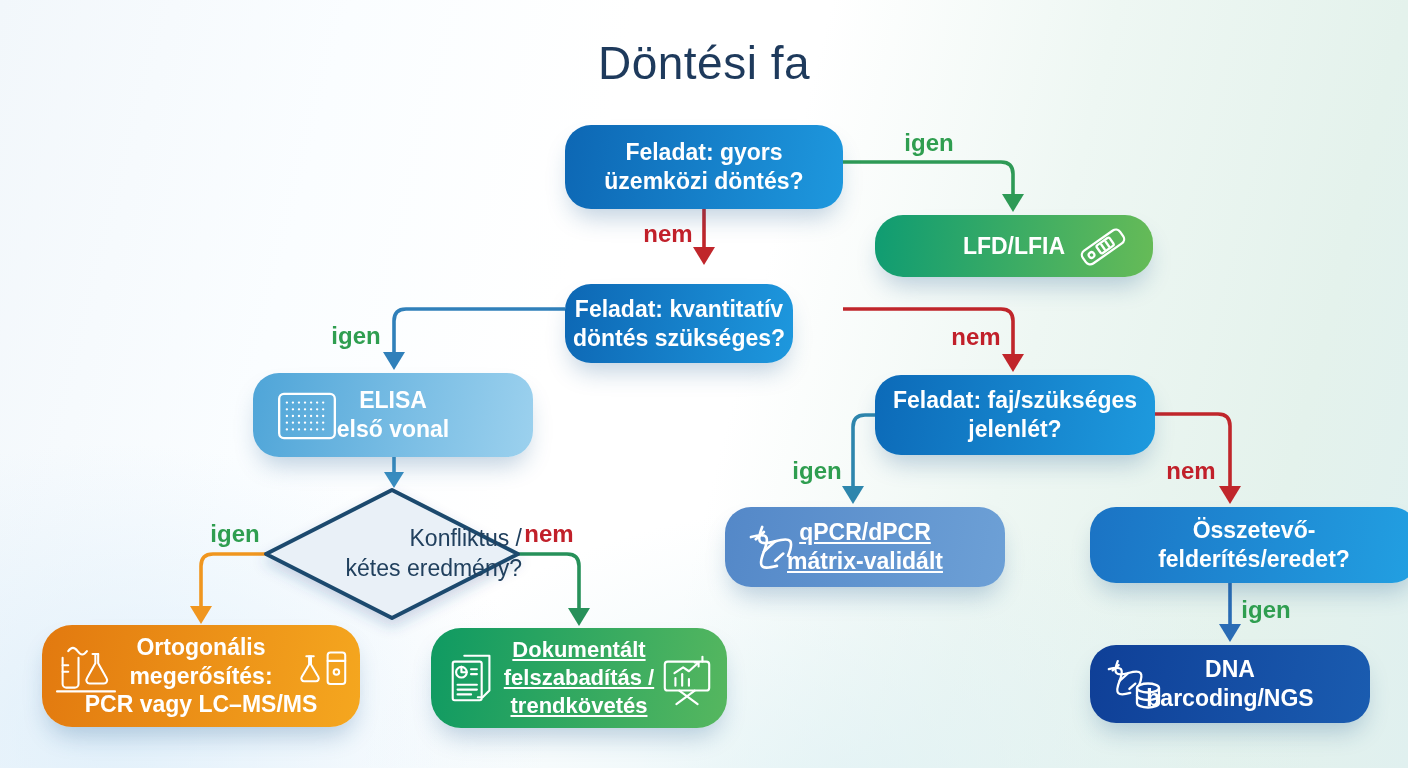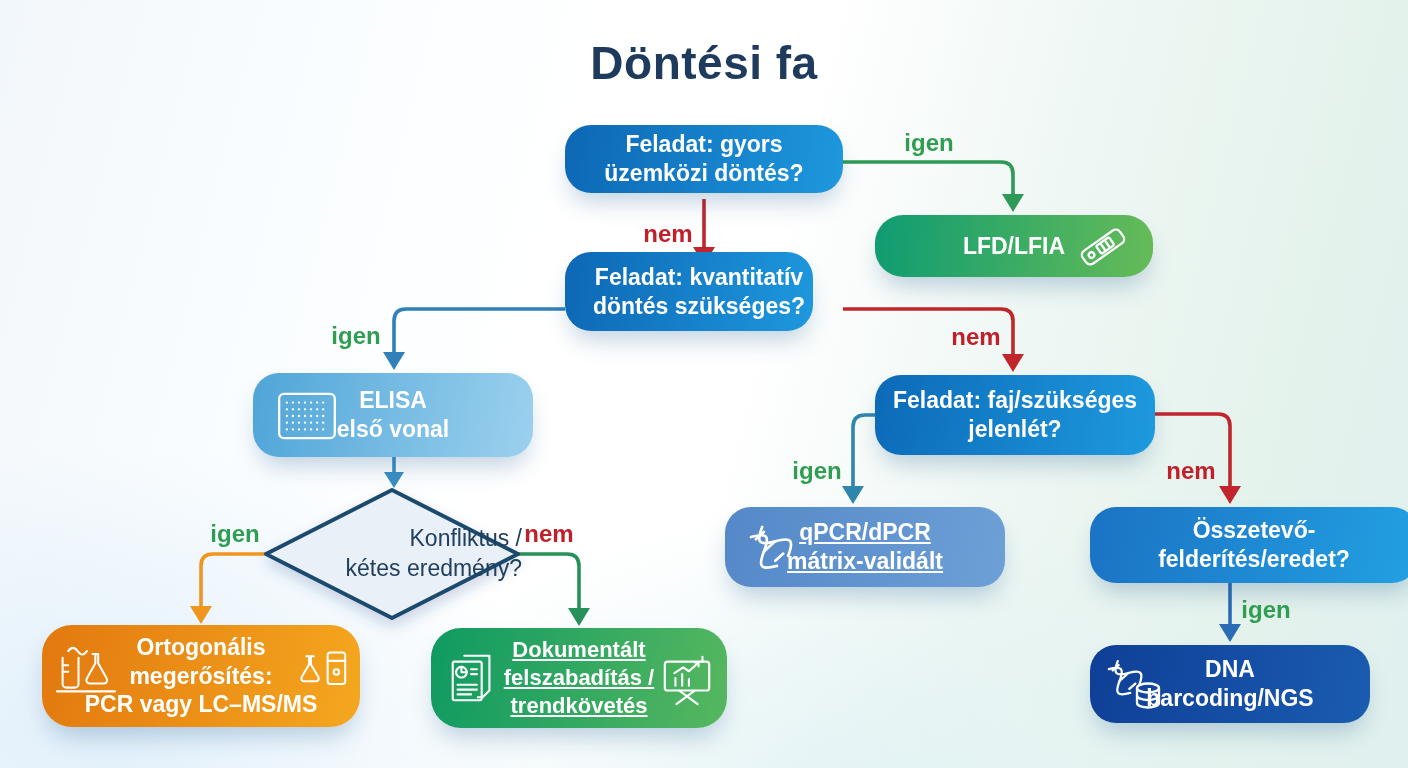--- a/index.html
+++ b/index.html
@@ -6,33 +6,33 @@
   .canvas{
     position:relative;width:1408px;height:768px;overflow:hidden;
     font-family:"Liberation Sans", sans-serif;
     background:
       radial-gradient(620px 420px at 8% 96%, rgba(218,236,249,.75), rgba(218,236,249,0) 70%),
       radial-gradient(700px 420px at 60% 104%, rgba(221,240,244,.7), rgba(221,240,244,0) 70%),
       linear-gradient(104deg,#f2f7fb 0%,#fafdff 22%,#ffffff 40%,#ffffff 52%,#eef7f3 70%,#e4f2ec 88%,#e0f0ef 100%);
   }
   .title{
     position:absolute;top:36px;left:0;width:100%;text-align:center;
-    font-size:46px;font-weight:700;color:#1e3a5c;letter-spacing:.5px;
+    font-size:46px;font-weight:400;color:#1e3a5c;letter-spacing:.5px;
   }
   .overlay{position:absolute;left:0;top:0;width:1408px;height:768px;}
   .node{
     position:absolute;display:flex;align-items:center;justify-content:center;
     color:#fff;font-weight:bold;font-size:23px;line-height:1.26;text-align:center;
     border-radius:26px;box-shadow:0 14px 24px -6px rgba(25,85,140,.28);
   }
   .nt{position:relative;z-index:2;}
   .nicon{position:absolute;z-index:1;}
-  .n-quick     {left:565px;top:125px;width:278px;height:68px; background:linear-gradient(100deg,#0d67b4,#1e98de);}
+  .n-quick     {left:565px;top:125px;width:278px;height:84px; background:linear-gradient(100deg,#0d67b4,#1e98de);}
   .n-lfd       {left:875px;top:215px;width:278px;height:62px; background:linear-gradient(95deg,#0f9c72,#66bb57);border-radius:28px;}
-  .n-quant     {left:565px;top:252px;width:228px;height:79px; background:linear-gradient(100deg,#0d67b4,#1e98de);padding-left:20px;}
+  .n-quant     {left:565px;top:284px;width:228px;height:79px; background:linear-gradient(100deg,#0d67b4,#1e98de);}
   .n-elisa     {left:253px;top:373px;width:280px;height:84px; background:linear-gradient(100deg,#4fa5d8,#9cd1ee);}
   .n-species   {left:875px;top:375px;width:280px;height:80px; background:linear-gradient(100deg,#0c6ab8,#1e9ade);}
   .n-qpcr      {left:725px;top:507px;width:280px;height:80px; background:linear-gradient(100deg,#5488c8,#6da0d6);text-decoration:underline;}
   .n-ingredient{left:1090px;top:507px;width:328px;height:76px;background:linear-gradient(100deg,#1b73c4,#22a0e2);}
   .n-dna       {left:1090px;top:645px;width:280px;height:78px;background:linear-gradient(100deg,#0f3f97,#1a5cb0);}
   .n-ortho     {left:42px;top:625px;width:318px;height:102px; background:linear-gradient(100deg,#e2790f,#f5a71f);border-radius:30px;}
   .n-doc       {left:431px;top:628px;width:296px;height:100px;background:linear-gradient(100deg,#0f9a62,#56b75f);border-radius:30px;font-size:22px;text-decoration:underline;}
   .diamond-text{
     position:absolute;left:392px;top:554px;transform:translate(-50%,-50%);
     width:260px;text-align:right;color:#21405e;font-size:23px;line-height:1.3;font-weight:400;z-index:3;

